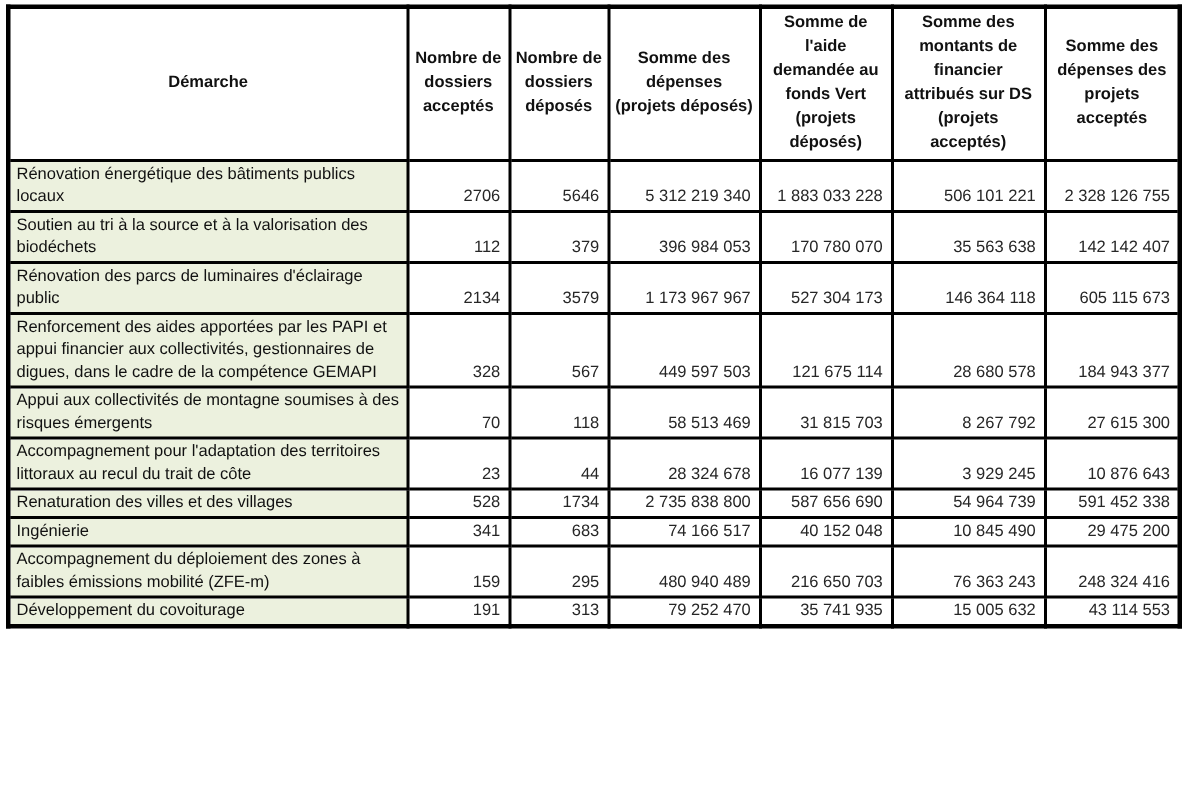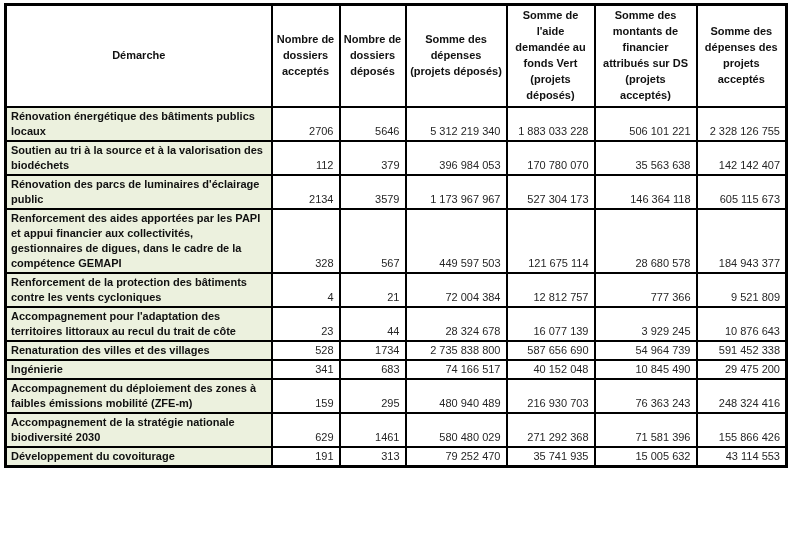--- a/index.html
+++ b/index.html
@@ -13,21 +13,21 @@
   .sheet{padding:3px 4px;}
   table{border-collapse:collapse;table-layout:fixed;width:781px;border:3px solid var(--border);}
   th,td{border:2px solid var(--border);overflow:hidden;}
   th{
     background:#ffffff;color:var(--text-color);
     font-size:11px;font-weight:bold;text-align:center;vertical-align:middle;
     height:90px;padding:2px 3px;line-height:1.45;
   }
   td.label{
     background:var(--label-bg);color:var(--text-color);
-    font-size:11px;font-weight:bold;text-align:left;vertical-align:bottom;
+    font-size:11px;font-weight:normal;text-align:left;vertical-align:bottom;
     padding:1px 4px;line-height:15px;
   }
   td.num{
     background:#ffffff;color:var(--num-color);
     font-size:11px;font-weight:normal;text-align:right;vertical-align:bottom;
     padding:1px 5px;line-height:15px;
   }
 </style>
 </head>
 <body>
@@ -85,27 +85,27 @@
         <tr>
           <td class="label">Renforcement des aides apportées par les PAPI et appui financier aux collectivités, gestionnaires de digues, dans le cadre de la compétence GEMAPI</td>
           <td class="num">328</td>
           <td class="num">567</td>
           <td class="num">449 597 503</td>
           <td class="num">121 675 114</td>
           <td class="num">28 680 578</td>
           <td class="num">184 943 377</td>
         </tr>
         <tr>
-          <td class="label">Renforcement de la protection des bâtiments contre les vents cycloniques</td>
-          <td class="num">4</td>
-          <td class="num">21</td>
-          <td class="num">72 004 384</td>
-          <td class="num">12 812 757</td>
-          <td class="num">777 366</td>
-          <td class="num">9 521 809</td>
+          <td class="label">Appui aux collectivités de montagne soumises à des risques émergents</td>
+          <td class="num">70</td>
+          <td class="num">118</td>
+          <td class="num">58 513 469</td>
+          <td class="num">31 815 703</td>
+          <td class="num">8 267 792</td>
+          <td class="num">27 615 300</td>
         </tr>
         <tr>
           <td class="label">Accompagnement pour l'adaptation des territoires littoraux au recul du trait de côte</td>
           <td class="num">23</td>
           <td class="num">44</td>
           <td class="num">28 324 678</td>
           <td class="num">16 077 139</td>
           <td class="num">3 929 245</td>
           <td class="num">10 876 643</td>
         </tr>
@@ -125,32 +125,23 @@
           <td class="num">74 166 517</td>
           <td class="num">40 152 048</td>
           <td class="num">10 845 490</td>
           <td class="num">29 475 200</td>
         </tr>
         <tr>
           <td class="label">Accompagnement du déploiement des zones à faibles émissions mobilité (ZFE-m)</td>
           <td class="num">159</td>
           <td class="num">295</td>
           <td class="num">480 940 489</td>
-          <td class="num">216 930 703</td>
+          <td class="num">216 650 703</td>
           <td class="num">76 363 243</td>
           <td class="num">248 324 416</td>
-        </tr>
-        <tr>
-          <td class="label">Accompagnement de la stratégie nationale biodiversité 2030</td>
-          <td class="num">629</td>
-          <td class="num">1461</td>
-          <td class="num">580 480 029</td>
-          <td class="num">271 292 368</td>
-          <td class="num">71 581 396</td>
-          <td class="num">155 866 426</td>
         </tr>
         <tr>
           <td class="label">Développement du covoiturage</td>
           <td class="num">191</td>
           <td class="num">313</td>
           <td class="num">79 252 470</td>
           <td class="num">35 741 935</td>
           <td class="num">15 005 632</td>
           <td class="num">43 114 553</td>
         </tr>

